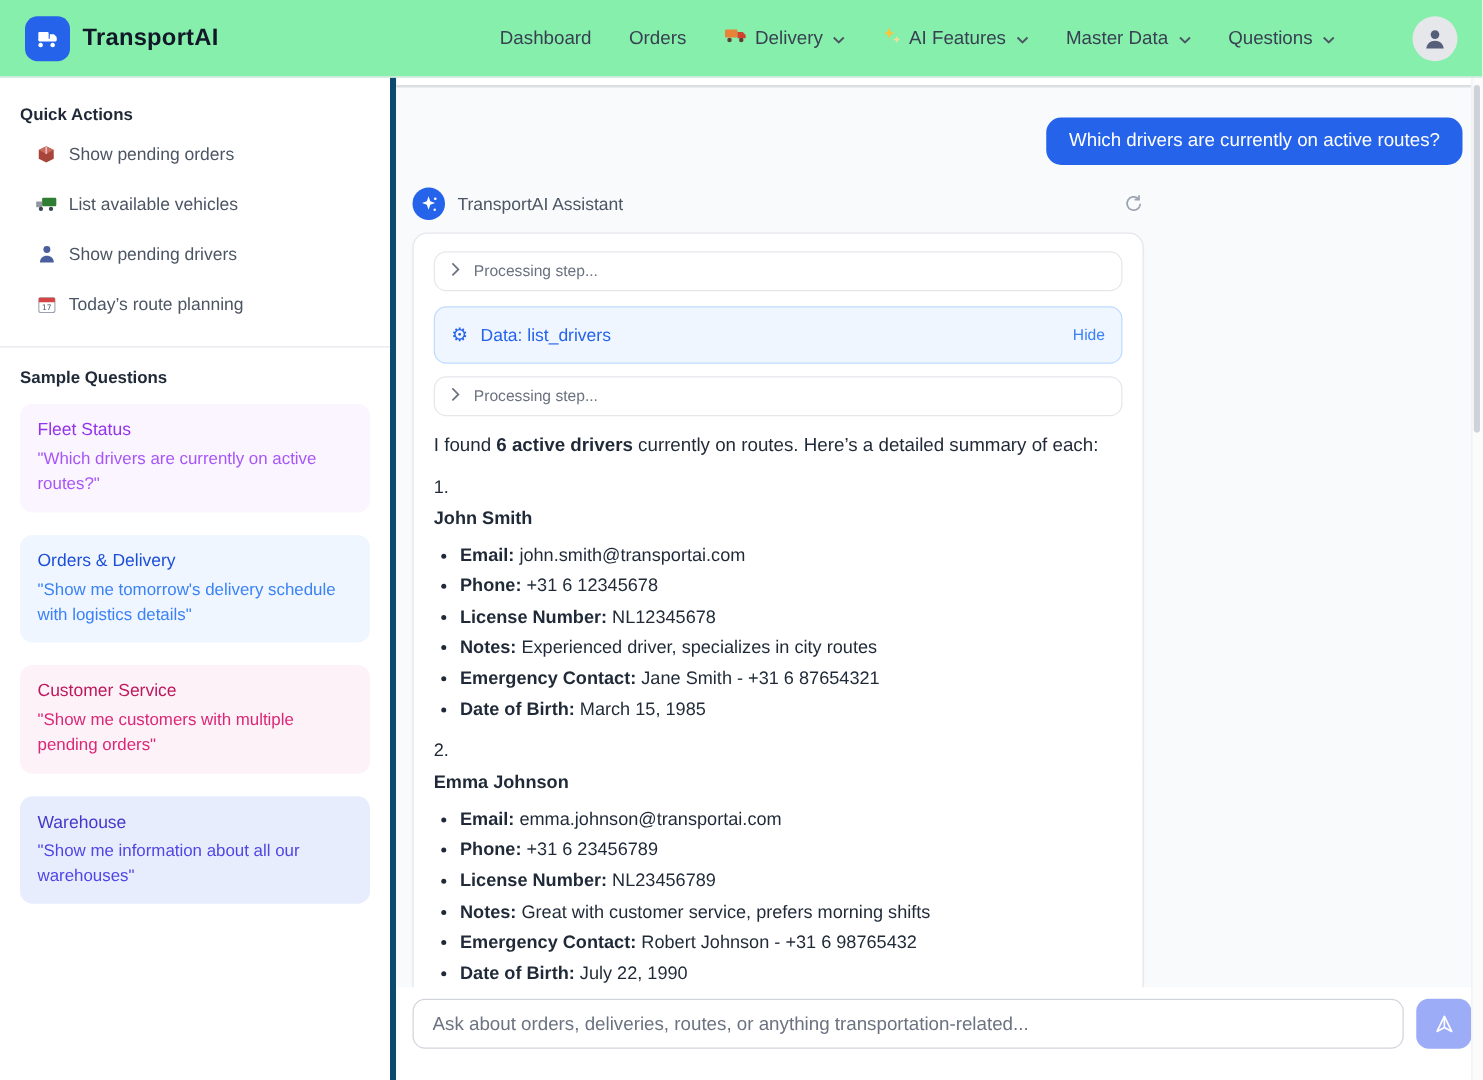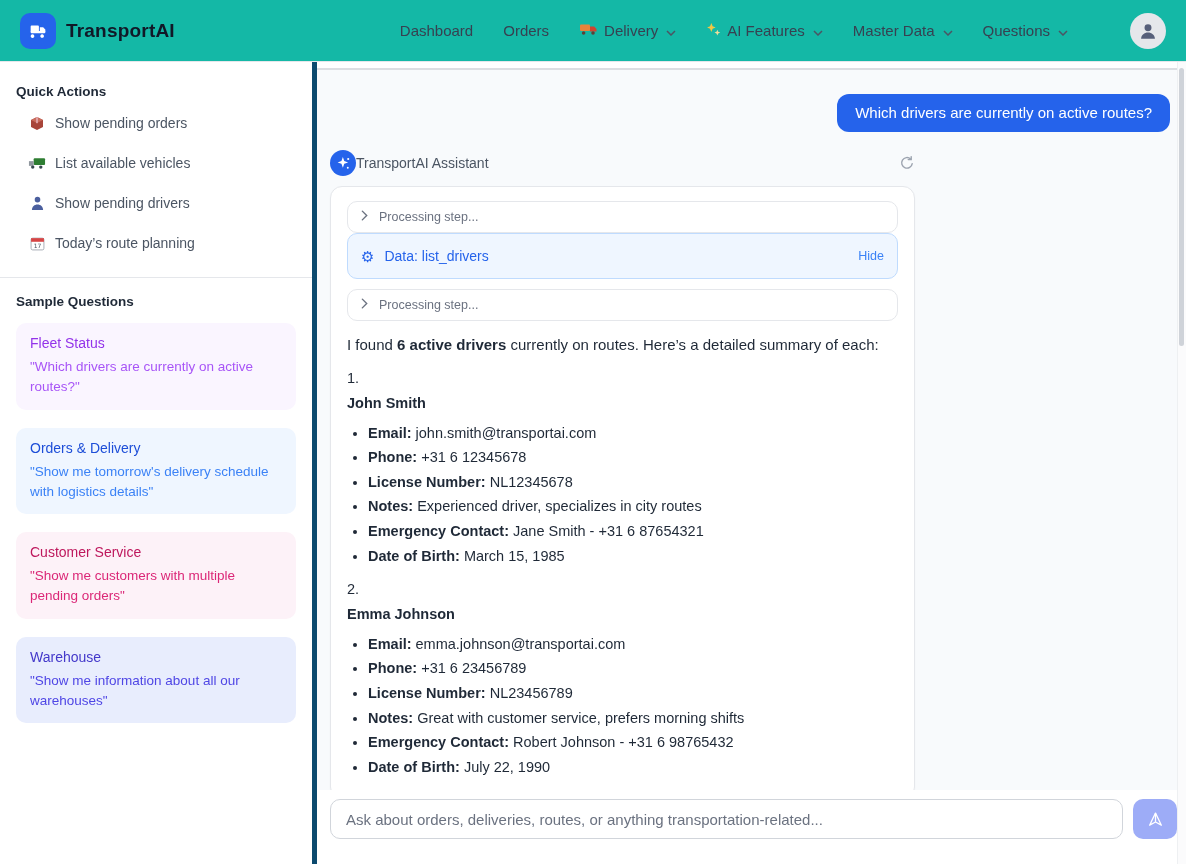--- a/index.html
+++ b/index.html
@@ -3,21 +3,21 @@
 <meta charset="utf-8">
 <style>
   * { margin:0; padding:0; box-sizing:border-box; }
   html,body { width:1186px; height:864px; }
   body {
     font-family:"Liberation Sans","DejaVu Sans",sans-serif;
     background:#ffffff; position:relative; overflow:hidden; color:#1f2937;
   }
   
   .header {
-    position:absolute; top:0; left:0; right:0; height:62px; background:#14b8a6;
+    position:absolute; top:0; left:0; right:0; height:62px; background:#86efac;
     border-bottom:1px solid #e5e7eb; display:flex; align-items:center; padding:0 20px; z-index:5;
   }
   .brand { display:flex; align-items:center; gap:10px; }
   .logo-box { width:36px; height:36px; background:#2563eb; border-radius:10px; display:flex; align-items:center; justify-content:center; }
   .brand-name { font-size:19px; font-weight:800; color:#111827; letter-spacing:.2px; }
   .nav { display:flex; align-items:center; gap:30px; margin-left:225px; }
   .nav-item { display:flex; align-items:center; gap:6px; font-size:15px; color:#374151; cursor:pointer; white-space:nowrap; }
   .chev { display:inline-block; margin-left:2px; }
   .avatar { margin-left:auto; width:36px; height:36px; border-radius:50%; background:#e5e7eb; display:flex; align-items:center; justify-content:center; }
   
@@ -41,31 +41,31 @@
   .chat-region {
     position:absolute; top:6px; left:0; right:0; bottom:74px;
     border-top:2px solid #dcdee2; background:#f8fafc; overflow:hidden; padding:0 16px 0 13px;
   }
   .user-row { display:flex; justify-content:flex-end; margin-top:24px; }
   .user-bubble {
     background:#2563eb; color:#fff; font-size:15px; padding:9px 18px;
     border-radius:12px; max-width:70%; line-height:1.35;
   }
   .asst-block { width:585px; margin-top:18px; }
-  .asst-head { display:flex; align-items:center; gap:0; }
+  .asst-head { display:flex; align-items:center; gap:10px; }
   .asst-avatar { width:26px; height:26px; border-radius:50%; background:#2563eb; display:flex; align-items:center; justify-content:center; }
   .asst-name { font-size:14px; color:#4b5563; }
   .refresh-btn { margin-left:auto; cursor:pointer; display:flex; }
   .asst-card {
     margin-top:10px; background:#fff; border:1px solid #e5e7eb; border-radius:12px;
     padding:14px 16px 12px 16px; box-shadow:0 1px 2px rgba(0,0,0,.03);
   }
   .proc-row {
     display:flex; align-items:center; gap:11px; border:1px solid #e5e7eb; border-radius:10px;
-    padding:8px 13px; font-size:12.5px; color:#6b7280; margin-bottom:0; background:#fff; cursor:pointer;
+    padding:8px 13px; font-size:12.5px; color:#6b7280; margin-bottom:12px; background:#fff; cursor:pointer;
   }
   .tool-row {
     display:flex; align-items:center; gap:10px; background:#eff6ff; border:1px solid #bfdbfe;
     border-radius:10px; padding:14px 13px; font-size:14px; color:#2563eb; margin-bottom:10px;
   }
   .gear { font-size:15px; color:#2563eb; line-height:1; }
   .hide-link { margin-left:auto; font-size:12.5px; color:#3b82f6; cursor:pointer; }
   .msg-body { font-size:15px; color:#1f2937; margin-top:12px; }
   .intro { line-height:1.6; margin-bottom:8px; }
   .drv-num { margin-top:9px; font-size:14.5px; line-height:1.7; }

